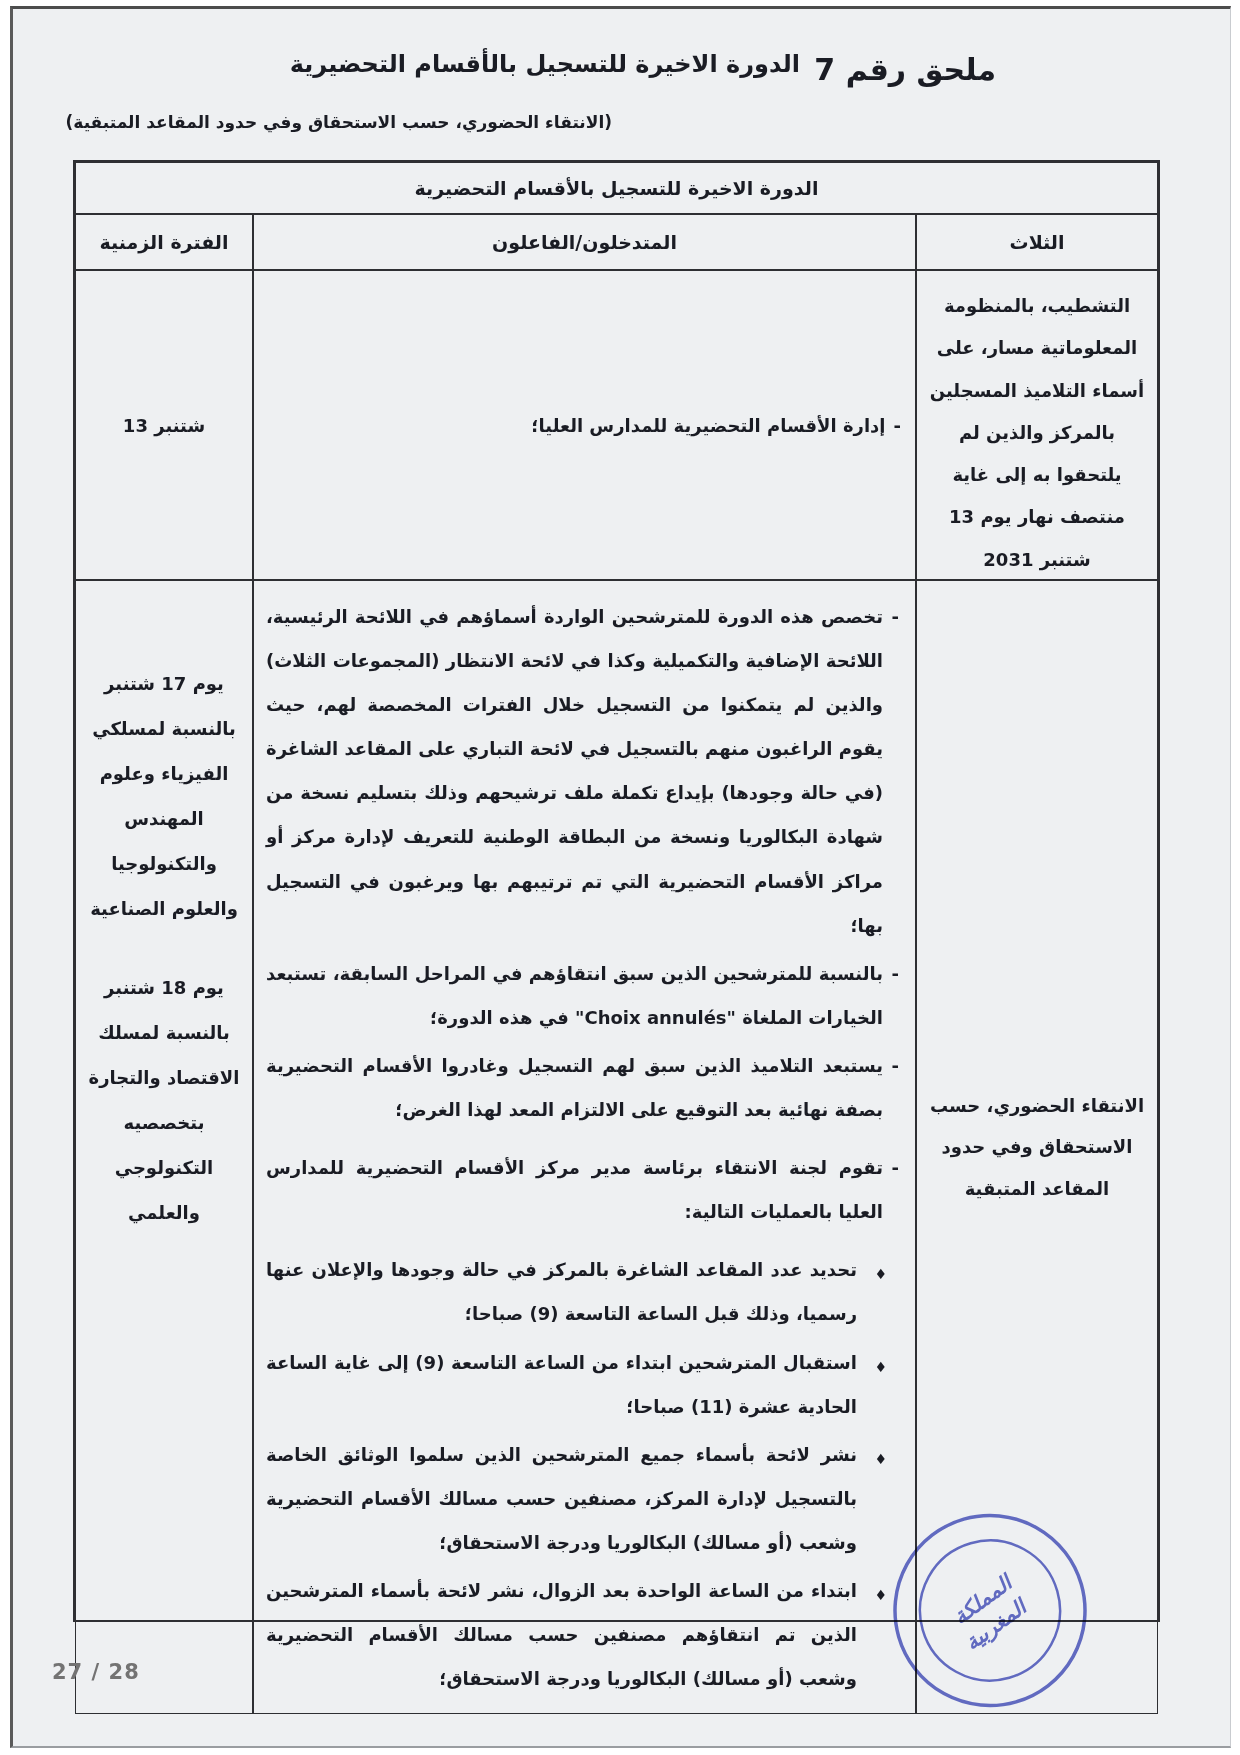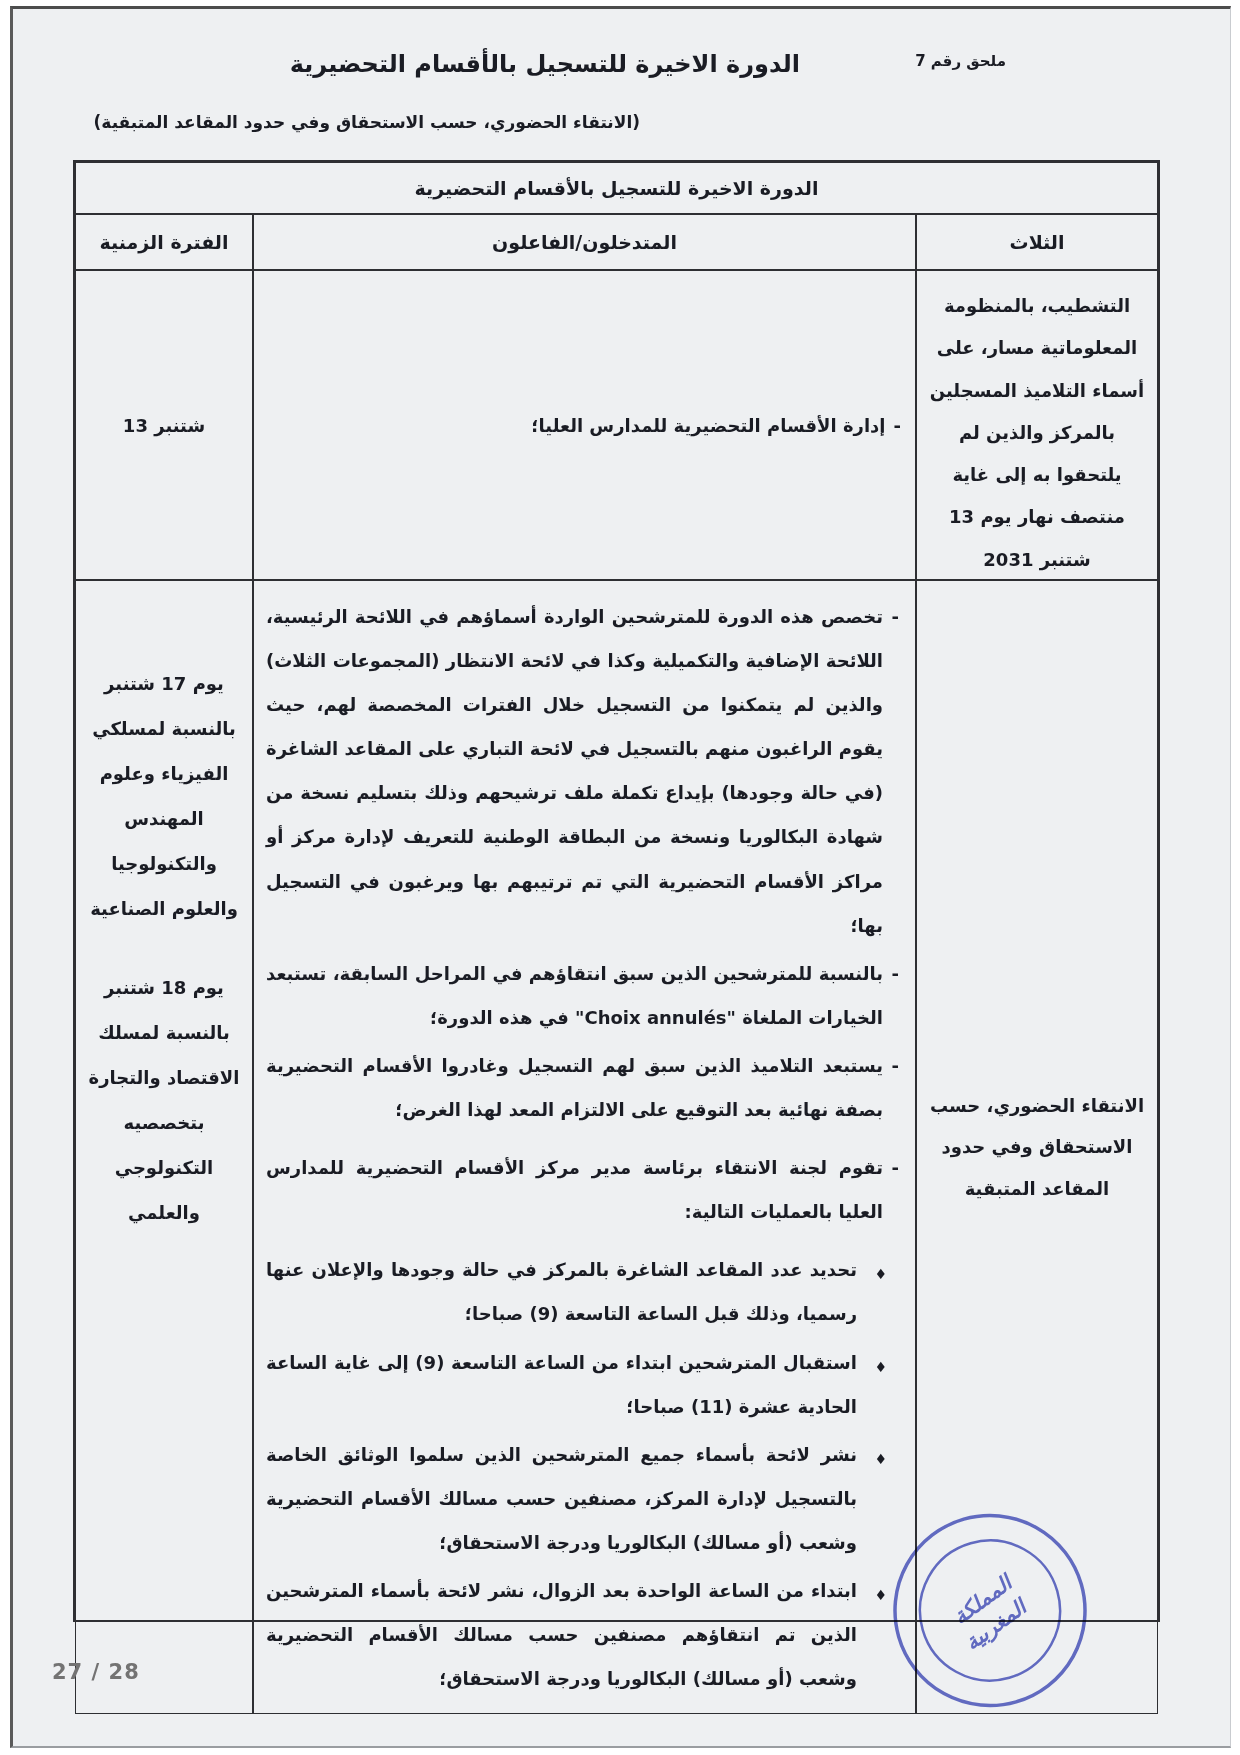--- a/index.html
+++ b/index.html
@@ -13,29 +13,29 @@
   }
   .paper {
     position: absolute; left: 10px; top: 6px; right: 9px; bottom: 7px;
     background: #eef0f2;
     border-top: 3px solid #4c4c4c;
     border-left: 3px solid #5a5a5a;
     border-bottom: 2px solid #9a9da1;
     border-right: 1px solid #c9ccd0;
   }
   .annex {
-    position: absolute; top: 52px; right: 234px;
-    font-size: 15px; font-weight: bold;
+    position: absolute; top: 52px; right: 244px;
+    font-size: 30px; font-weight: bold;
   }
   .doc-title {
     position: absolute; top: 50px; right: 440px;
     font-size: 24px; font-weight: bold; letter-spacing: .5px;
   }
   .doc-subtitle {
-    position: absolute; top: 112px; right: 600px;
+    position: absolute; top: 112px; right: 628px;
     font-size: 17px; font-weight: bold; white-space: nowrap; margin-left: 44px;
   }
   .sched-table {
     position: absolute; top: 160px; left: 73px;
     width: 1087px; height: 1462px;
     border: 2px solid #2e2f33;
     display: grid;
     grid-template-columns: 242px 663px 1fr;
     grid-template-rows: 52px 56px 310px 1fr;
     background: transparent;

